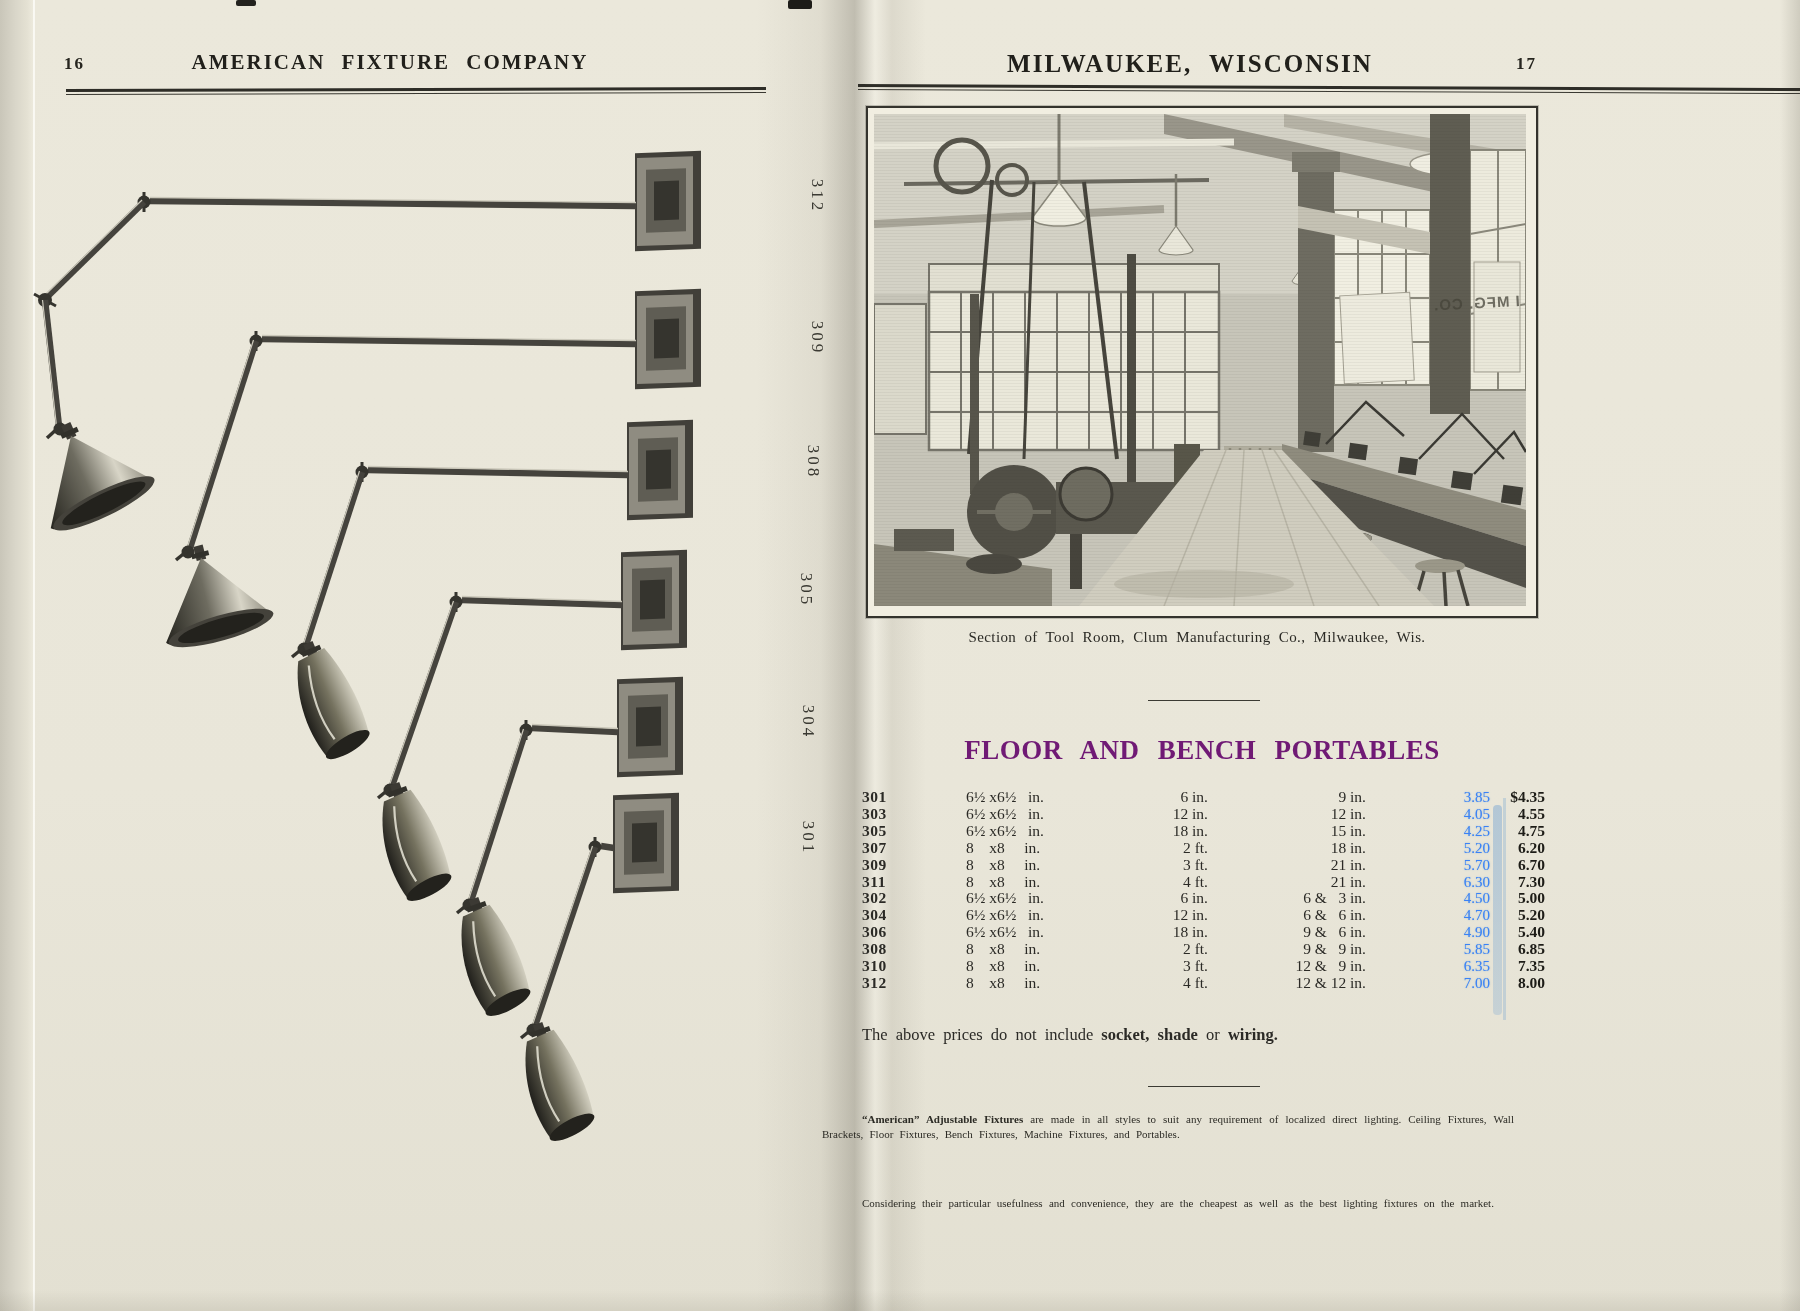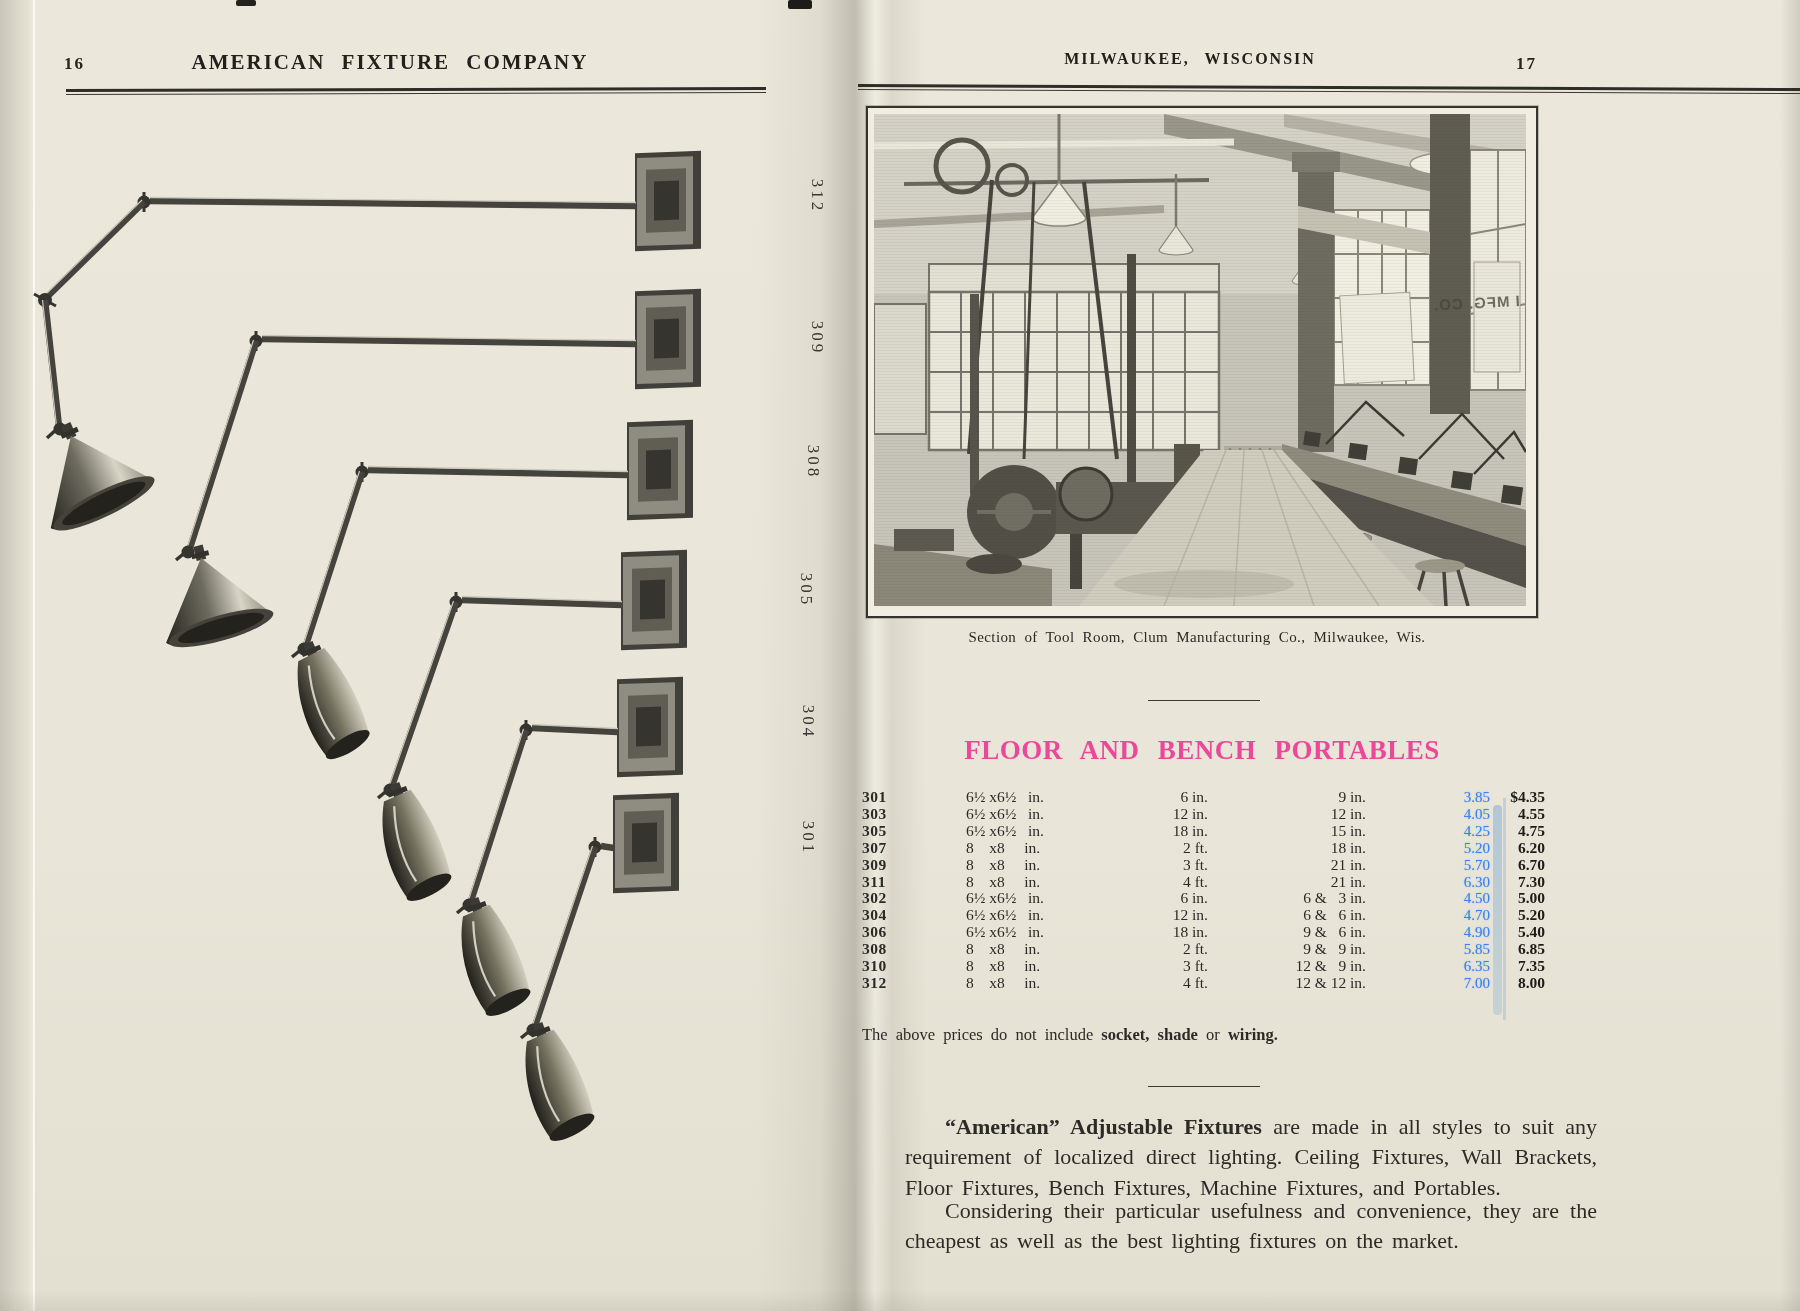--- a/index.html
+++ b/index.html
@@ -30,21 +30,21 @@
   .photoframe{left:866px;top:106px;width:656px;height:496px;border:2px solid #34332d;
     background:#f1eee1;padding:6px;box-shadow:0 0 0 1px rgba(52,51,45,.25);}
   .photoinner{width:652px;height:492px;overflow:hidden;position:relative;background:#c7c5b9;}
   .halftone{position:absolute;left:0;top:0;width:100%;height:100%;
     background:repeating-linear-gradient(0deg,rgba(40,38,32,.05) 0 1px,rgba(0,0,0,0) 1px 3px);pointer-events:none;}
   .caption{left:866px;top:629px;width:662px;text-align:center;font-size:15px;
     letter-spacing:.4px;word-spacing:4px;color:#2b2a25;}
   
   .divider{width:112px;height:0;border-top:1.8px solid #3b3a33;}
   .sectitle{left:862px;top:735px;width:680px;text-align:center;font-size:27px;font-weight:bold;
-    letter-spacing:.5px;word-spacing:11px;color:#ec4899;}
+    letter-spacing:.5px;word-spacing:11px;color:#701a75;}
   
   .ftable{left:862px;top:789px;width:683px;font-size:15.5px;line-height:16.9px;}
   .frow{display:grid;grid-template-columns:68px 196px 120px 140px 159px;}
   .fhead{color:#33322b;}
   .c-no{text-align:left;font-weight:bold;letter-spacing:.5px;}
   .fhead .c-no{font-weight:normal;}
   .c-base{text-align:left;padding-left:36px;white-space:pre;}
   .fhead .c-base{text-align:center;padding-left:0;}
   .c-taper{text-align:right;padding-right:38px;white-space:pre;}
   .fhead .c-taper{text-align:center;padding-right:0;}
@@ -52,21 +52,21 @@
   .fhead .c-arm{text-align:center;padding-right:0;}
   .c-price{display:flex;justify-content:flex-end;align-items:baseline;gap:5px;}
   .fhead .c-price{display:block;text-align:right;}
   .stamp{color:#3b82f6;font-size:15px;text-shadow:0 0 1.5px rgba(134,177,214,.9);}
   .printed{font-weight:bold;color:#1d1c17;min-width:50px;text-align:right;}
   .bluesmear{left:1493px;top:805px;width:9px;height:210px;border-radius:4px;
     background:linear-gradient(180deg,rgba(125,168,210,.50),rgba(125,168,210,.30));}
   .bluesmear2{left:1503px;top:798px;width:3px;height:222px;background:rgba(125,168,210,.35);}
   .pricenote{left:862px;top:1025px;width:683px;font-size:16.5px;word-spacing:4px;}
   
-  .para{left:905px;top:0;width:692px;font-size:22px;line-height:1.38;text-align:justify;
+  .para{left:822px;top:0;width:692px;font-size:11px;line-height:1.38;text-align:justify;
     word-spacing:3.5px;color:#2c2b25;}
   .para .indent{display:inline-block;width:40px;}
   
   text.fxlabel{font-family:"Liberation Serif","DejaVu Serif",serif;font-size:17px;
     letter-spacing:3px;fill:#3b3a33;}
   text.mirrored{font-family:"Liberation Sans","DejaVu Sans",sans-serif;font-size:15px;
     font-weight:bold;letter-spacing:1px;fill:rgba(70,68,58,.75);}
 </style>
 </head>
 <body>
@@ -200,21 +200,21 @@
   </g>
 
   <text class="fxlabel" transform="translate(812,196) rotate(90)" text-anchor="middle">312</text>
   <text class="fxlabel" transform="translate(812,338) rotate(90)" text-anchor="middle">309</text>
   <text class="fxlabel" transform="translate(808,462) rotate(90)" text-anchor="middle">308</text>
   <text class="fxlabel" transform="translate(801,590) rotate(90)" text-anchor="middle">305</text>
   <text class="fxlabel" transform="translate(803,722) rotate(90)" text-anchor="middle">304</text>
   <text class="fxlabel" transform="translate(803,838) rotate(90)" text-anchor="middle">301</text>
 </svg>
 
-<div class="abs runhead" style="left:940px;top:50px;width:500px;font-size:16px;">MILWAUKEE, WISCONSIN</div>
+<div class="abs runhead" style="left:940px;top:50px;width:500px;font-size:25px;">MILWAUKEE, WISCONSIN</div>
 <div class="abs pagenum" style="left:1516px;top:54px;">17</div>
 <div class="abs rule" style="left:858px;top:86px;width:942px;transform:rotate(0.25deg);"></div>
 
 <div class="abs photoframe">
   <div class="photoinner">
     <svg width="652" height="492" viewBox="0 0 652 492">
       <rect x="0" y="0" width="652" height="492" fill="#c7c5b9"></rect>
 
       <g>
         <rect x="0" y="0" width="652" height="180" fill="#d4d2c6"></rect>

